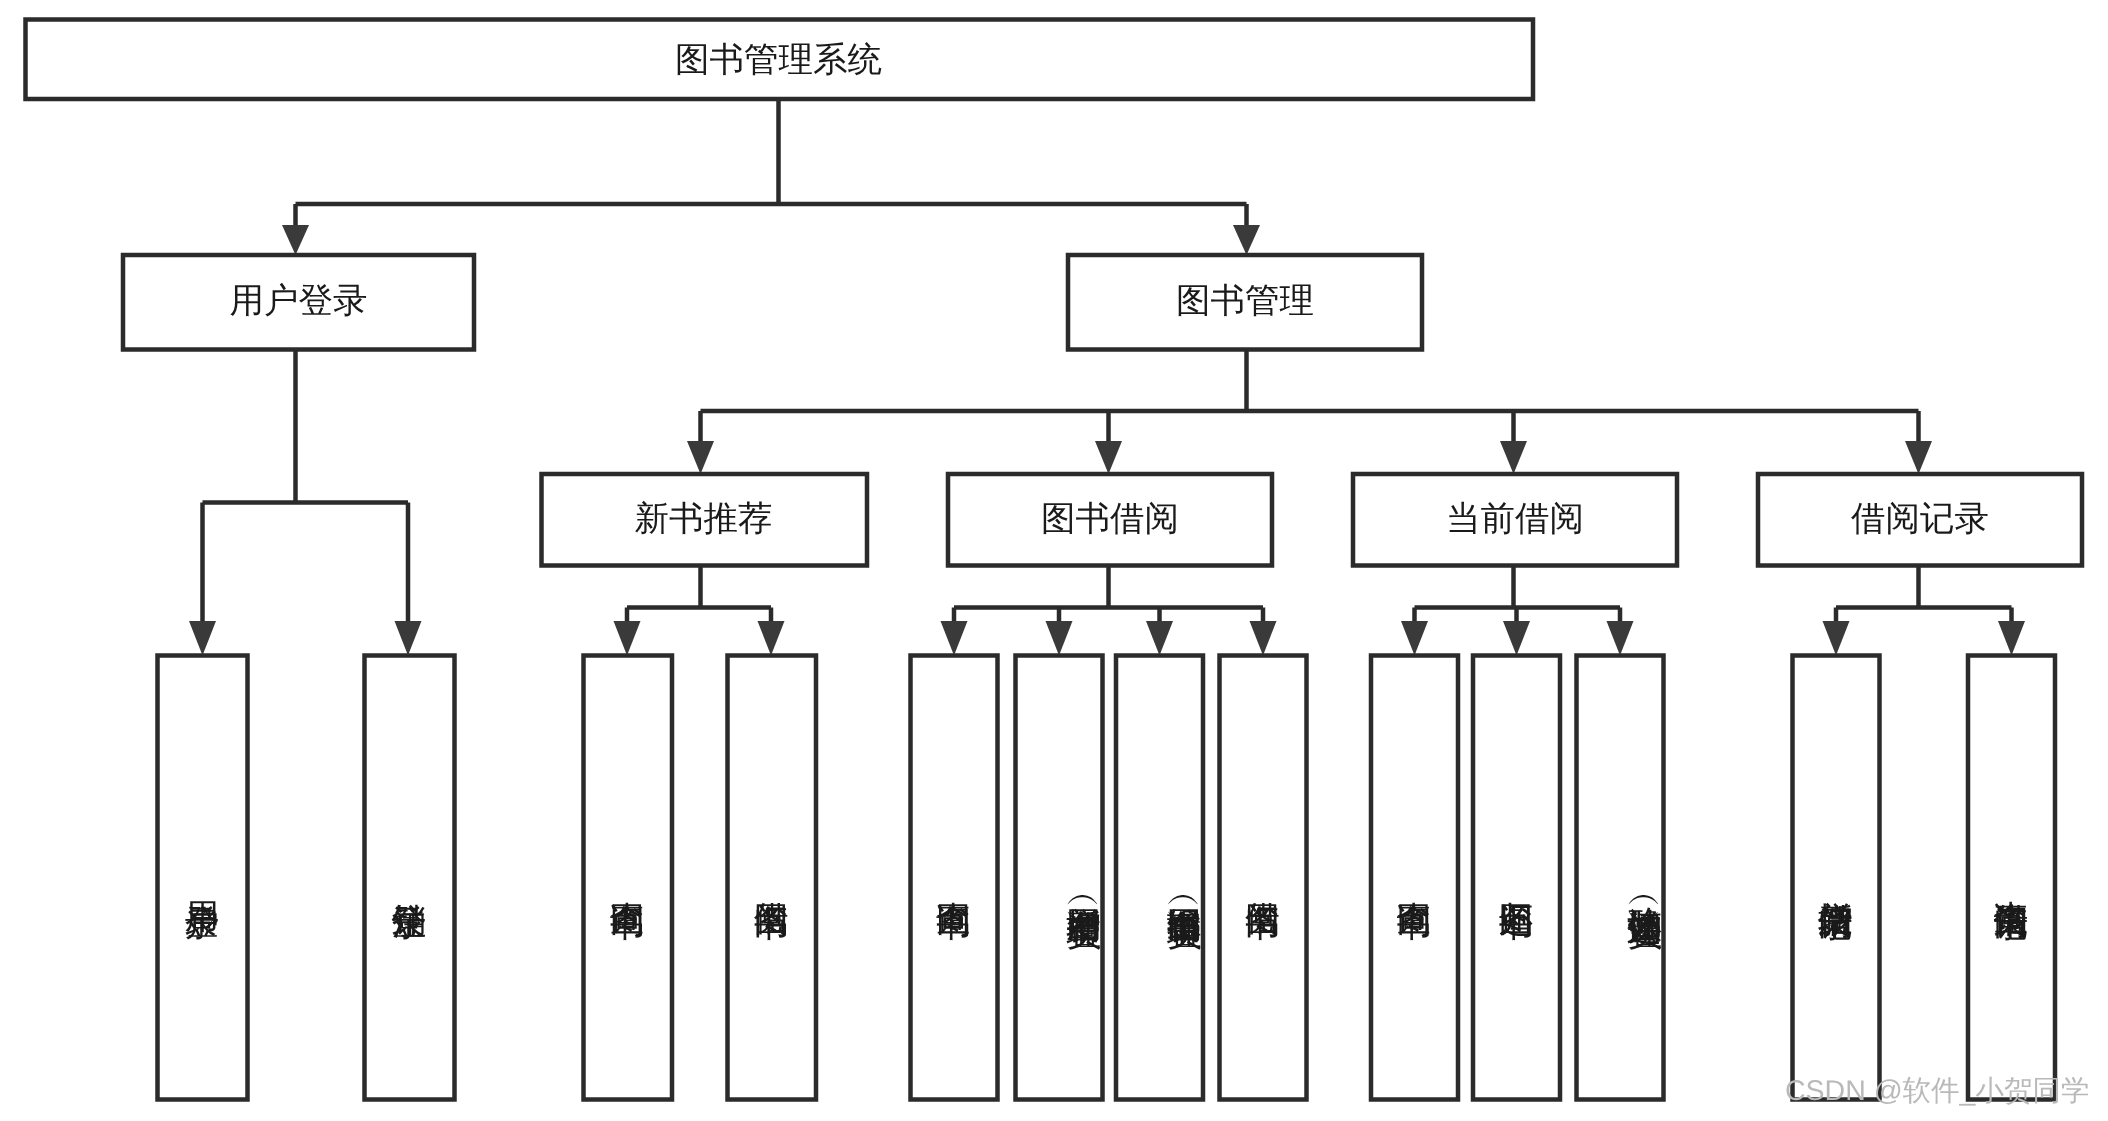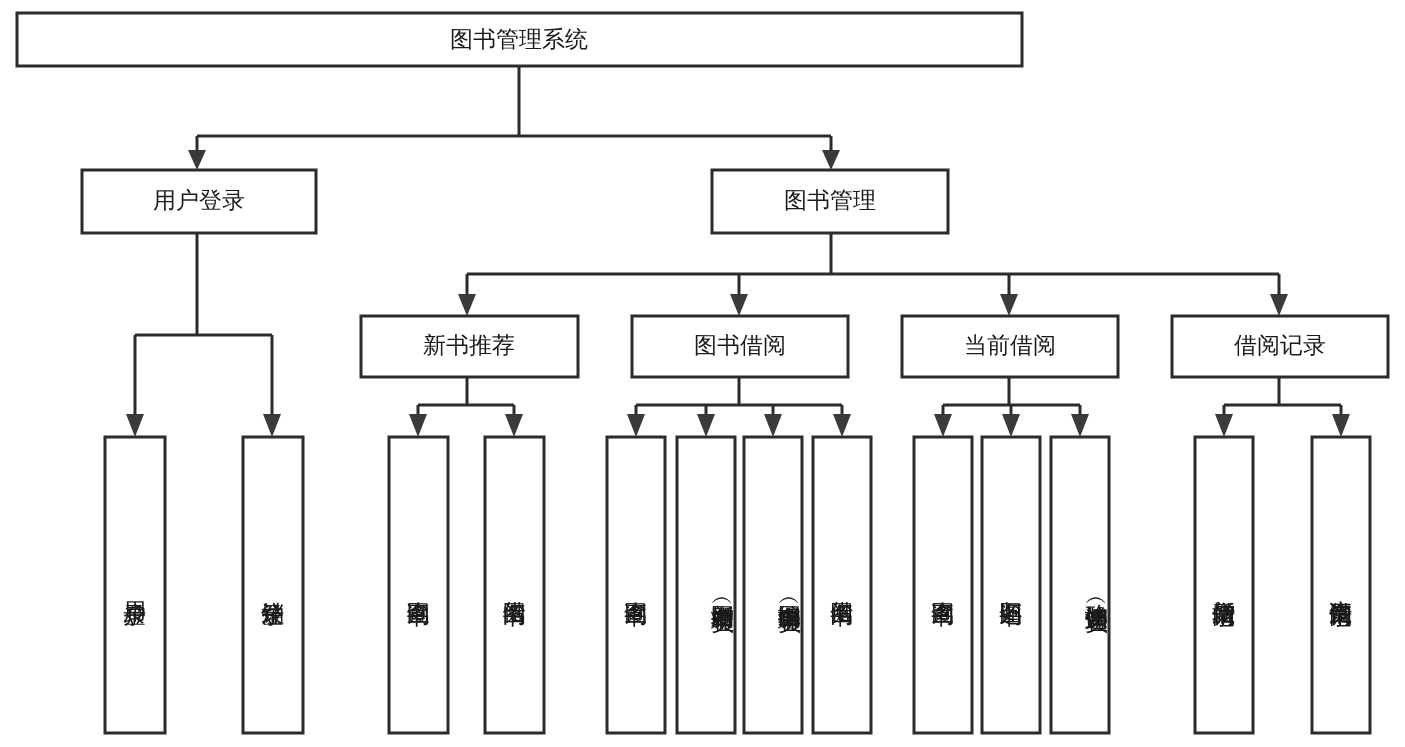--- a/index.html
+++ b/index.html
@@ -196,13 +196,14 @@
   <div class="label-vertical" style="left:744px; top:437px; width:58px; height:296px; align-items:flex-start; padding-top:10px; box-sizing:border-box;">编辑图书（管理员）</div>
   <div class="label-vertical" style="left:813px; top:437px; width:58px; height:296px;">借阅图书</div>
 
   <div class="label-vertical" style="left:914px; top:437px; width:58px; height:296px;">查询图书</div>
   <div class="label-vertical" style="left:982px; top:437px; width:58px; height:296px;">归还图书</div>
   <div class="label-vertical" style="left:1051px; top:437px; width:58px; height:296px; align-items:flex-start; padding-top:10px; box-sizing:border-box;">确认归还（管理员）</div>
 
   <div class="label-vertical" style="left:1195px; top:437px; width:58px; height:296px;">新增借阅记录</div>
   <div class="label-vertical" style="left:1312px; top:437px; width:58px; height:296px;">查询借阅记录</div>
 
+  <div class="watermark">CSDN @软件_小贺同学</div>
 </div>
 
 </body></html>

